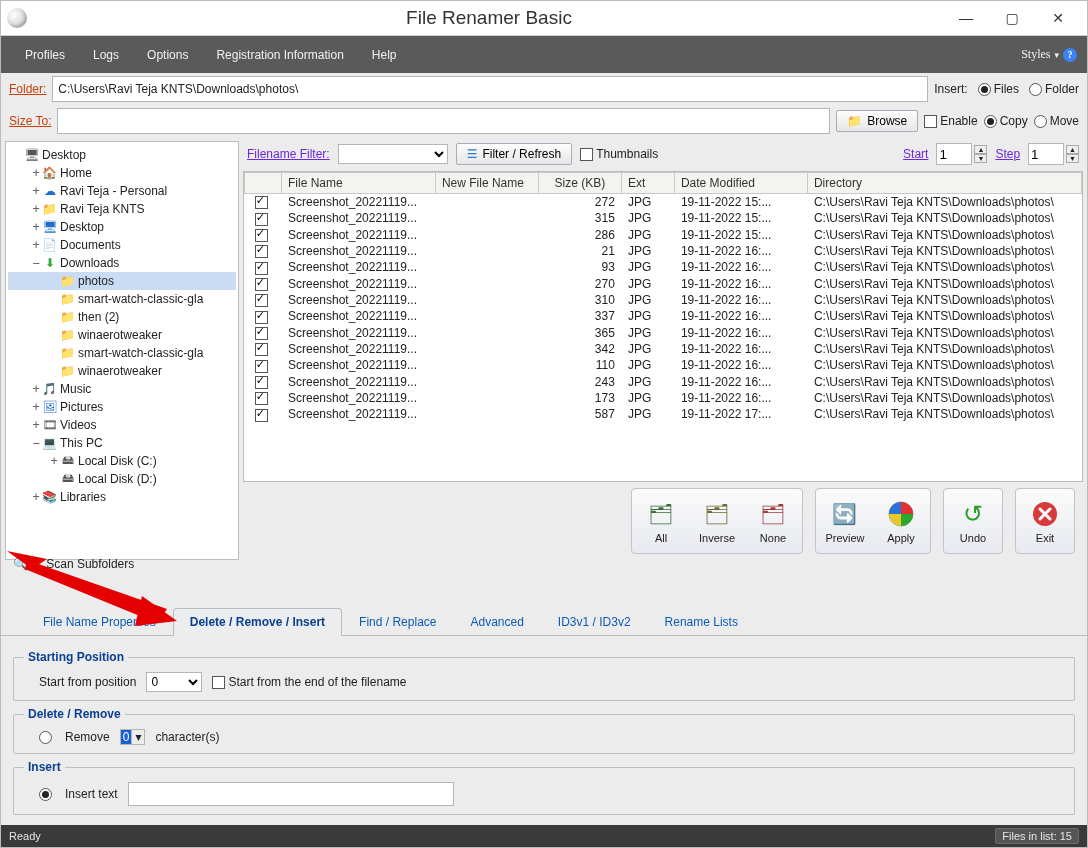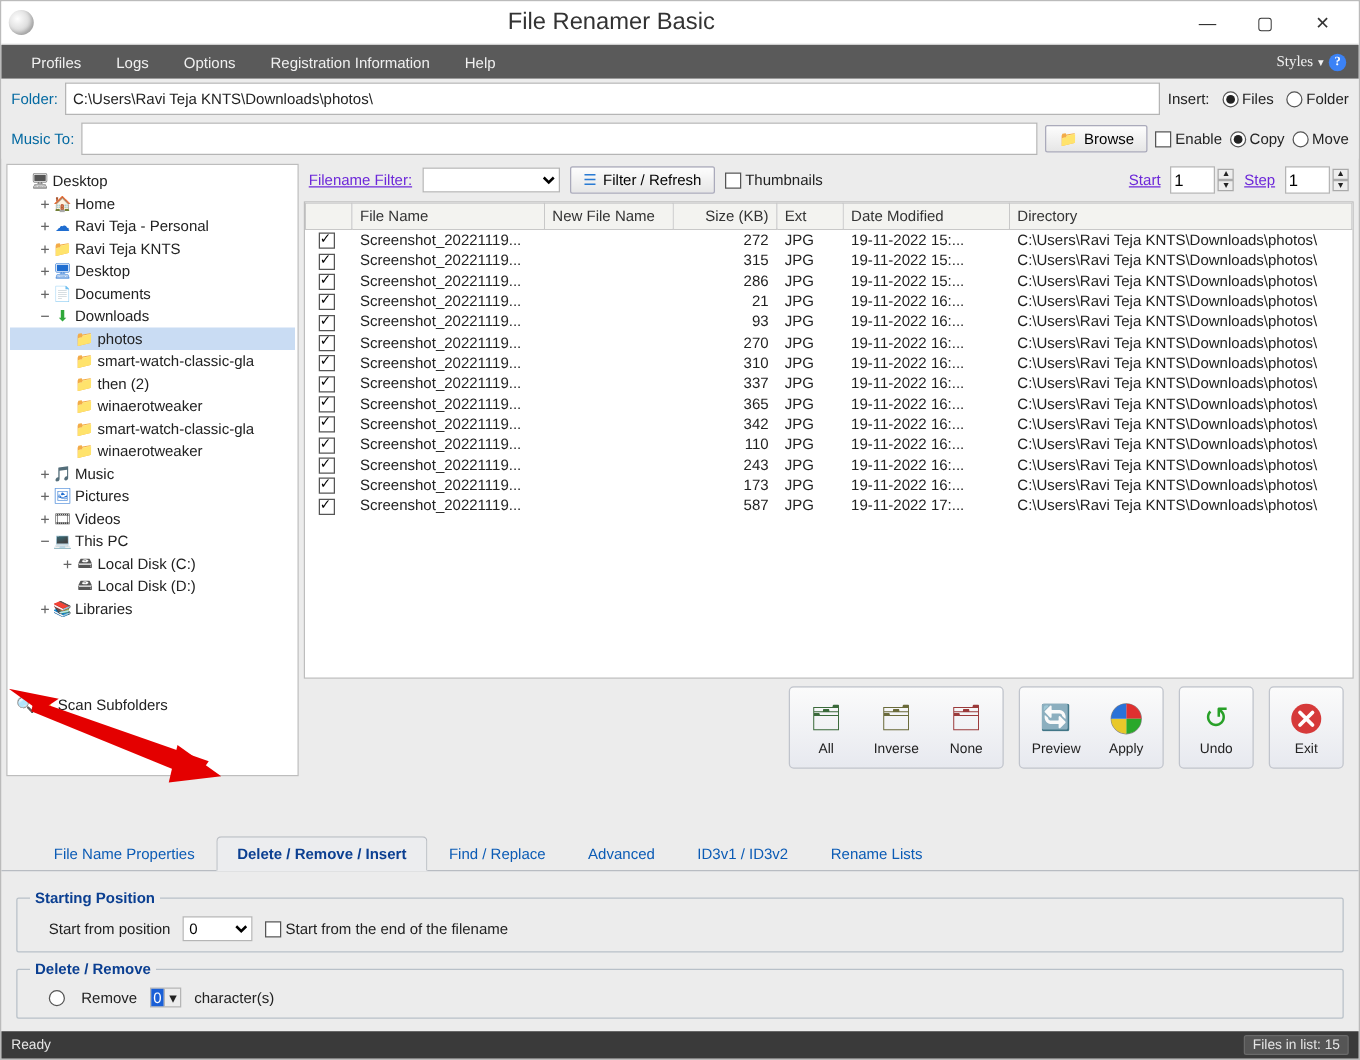--- a/index.html
+++ b/index.html
@@ -19,27 +19,27 @@
   html,body{margin:0;padding:0;font-family:"Segoe UI",Tahoma,Arial,sans-serif;font-size:12px;color:#222;background:#fff;}
   .window{width:1088px;height:848px;display:flex;flex-direction:column;background:var(--panel-bg);border:1px solid #bbb;box-sizing:border-box;overflow:hidden;position:relative;}
   
   .titlebar{height:34px;background:#ffffff;border-bottom:1px solid #d0d0d0;display:flex;align-items:center;padding:0 6px;}
   .titlebar .app-icon{width:20px;height:20px;border-radius:50%;background:radial-gradient(circle at 35% 35%,#fefefe,#bdbdbd);box-shadow:inset -2px -2px 3px rgba(0,0,0,.2);margin-right:8px;}
   .titlebar .title{flex:0 0 auto;margin:0 auto;color:#333;font-size:19px;}
   .titlebar .spacer{flex:1;}
   .winbtn{display:flex;gap:0;margin-left:auto;}
   .winbtn div{width:46px;height:34px;display:flex;align-items:center;justify-content:center;font-size:14px;color:#333;}
   
-  .menubar{height:27px;background:var(--menubar-bg);display:flex;align-items:center;padding:0 10px;color:var(--menubar-fg);}
+  .menubar{height:37px;background:var(--menubar-bg);display:flex;align-items:center;padding:0 10px;color:var(--menubar-fg);}
   .menubar .menu-item{padding:3px 14px;font-size:12px;}
   .menubar .right{margin-left:auto;display:flex;align-items:center;gap:4px;font-family:Liberation Serif, serif;}
   .menubar .help-icon{display:inline-flex;width:14px;height:14px;border-radius:50%;background:#3b82f6;color:#fff;align-items:center;justify-content:center;font-size:10px;font-weight:bold;}
   
   .row{display:flex;align-items:center;padding:3px 8px;gap:6px;background:var(--panel-bg);}
-  .row label{color:#0369a1;}
+  .row label{color:#c2410c;text-decoration:underline;}
   .pathbox{flex:1;height:20px;background:#fff;border:1px solid #b5b5b5;padding:2px 5px;font-size:12px;color:#222;}
   .rename-opts{display:flex;align-items:center;gap:10px;margin-left:auto;}
   .radio-dot{display:inline-block;width:11px;height:11px;border:1px solid #555;border-radius:50%;background:#fff;vertical-align:middle;margin-right:3px;position:relative;}
   .radio-dot.on::after{content:"";position:absolute;inset:2px;border-radius:50%;background:#222;}
   .chk{display:inline-block;width:11px;height:11px;border:1px solid #555;background:#fff;vertical-align:middle;margin-right:3px;position:relative;}
   .chk.on::after{content:"✓";position:absolute;top:-3px;left:0;font-size:11px;color:#000;}
   .btn{height:22px;border:1px solid #aab;background:linear-gradient(#fdfdfd,#e6e6e6);padding:0 10px;border-radius:2px;display:inline-flex;align-items:center;gap:5px;font-size:12px;}
   .folder-ic{color:#d9a441;}
   
   .main{display:flex;flex:1;min-height:0;}
@@ -122,21 +122,21 @@
     <label>Folder:</label>
     <input class="pathbox" style="flex: 1 1 0%;" value="C:\Users\Ravi Teja KNTS\Downloads\photos\">
     <div class="rename-opts">
       <span>Insert:</span>
       <span><span class="radio-dot on"></span><span>Files</span></span>
       <span><span class="radio-dot"></span><span>Folder</span></span>
     </div>
   </div>
 
   <div class="row">
-    <label>Music To:</label>
+    <label>Size To:</label>
     <input class="pathbox" style="flex: 1 1 0%;">
     <button class="btn">
         <span class="folder-ic">📁</span>
         <span>Browse</span>
       </button>
     <span><span class="chk"></span><span>Enable</span></span>
     <span><span class="radio-dot on"></span><span>Copy</span></span>
     <span><span class="radio-dot"></span><span>Move</span></span>
   </div>
 
@@ -275,21 +275,21 @@
           </span>
       </div>
 
       <div class="grid">
         <table>
           <thead>
             <tr>
               <th style="width:24px"></th>
               <th>File Name</th>
               <th>New File Name</th>
-              <th style="width:70px;text-align:right">Size (KB)</th>
+              <th style="width:70px;text-align:center">Size (KB)</th>
               <th style="width:40px">Ext</th>
               <th style="width:120px">Date Modified</th>
               <th>Directory</th>
             </tr>
           </thead>
           <tbody id="gridbody">
               <tr class="data">
                 <td class="chkcell"><span class="chk on"></span></td>
                 <td>Screenshot_20221119...</td>
                 <td></td>
@@ -503,20 +503,28 @@
       <div class="fs-row">
         <span><span class="radio-dot"></span></span>
         <span>Remove</span>
         <span style="display:inline-flex;border:1px solid #b5b5b5;">
             <span class="sel-highlight">0</span>
             <span style="padding:0 3px;border-left:1px solid #b5b5b5;">▾</span>
           </span>
         <span>character(s)</span>
       </div>
     </fieldset>
+    <fieldset>
+      <legend>Insert</legend>
+      <div class="fs-row">
+        <span><span class="radio-dot on"></span></span>
+        <span>Insert text</span>
+        <input type="text" class="short" style="width: 320px;">
+      </div>
+    </fieldset>
   </div>
 
   <div class="statusbar">
     <span>Ready</span>
     <span class="right">Files in list: 15</span>
   </div>
 
   <svg class="arrow-overlay" viewBox="0 0 170 80">
     <defs></defs>
     <polygon points="0,0 40,8 25,18" fill="#e40000"></polygon>

